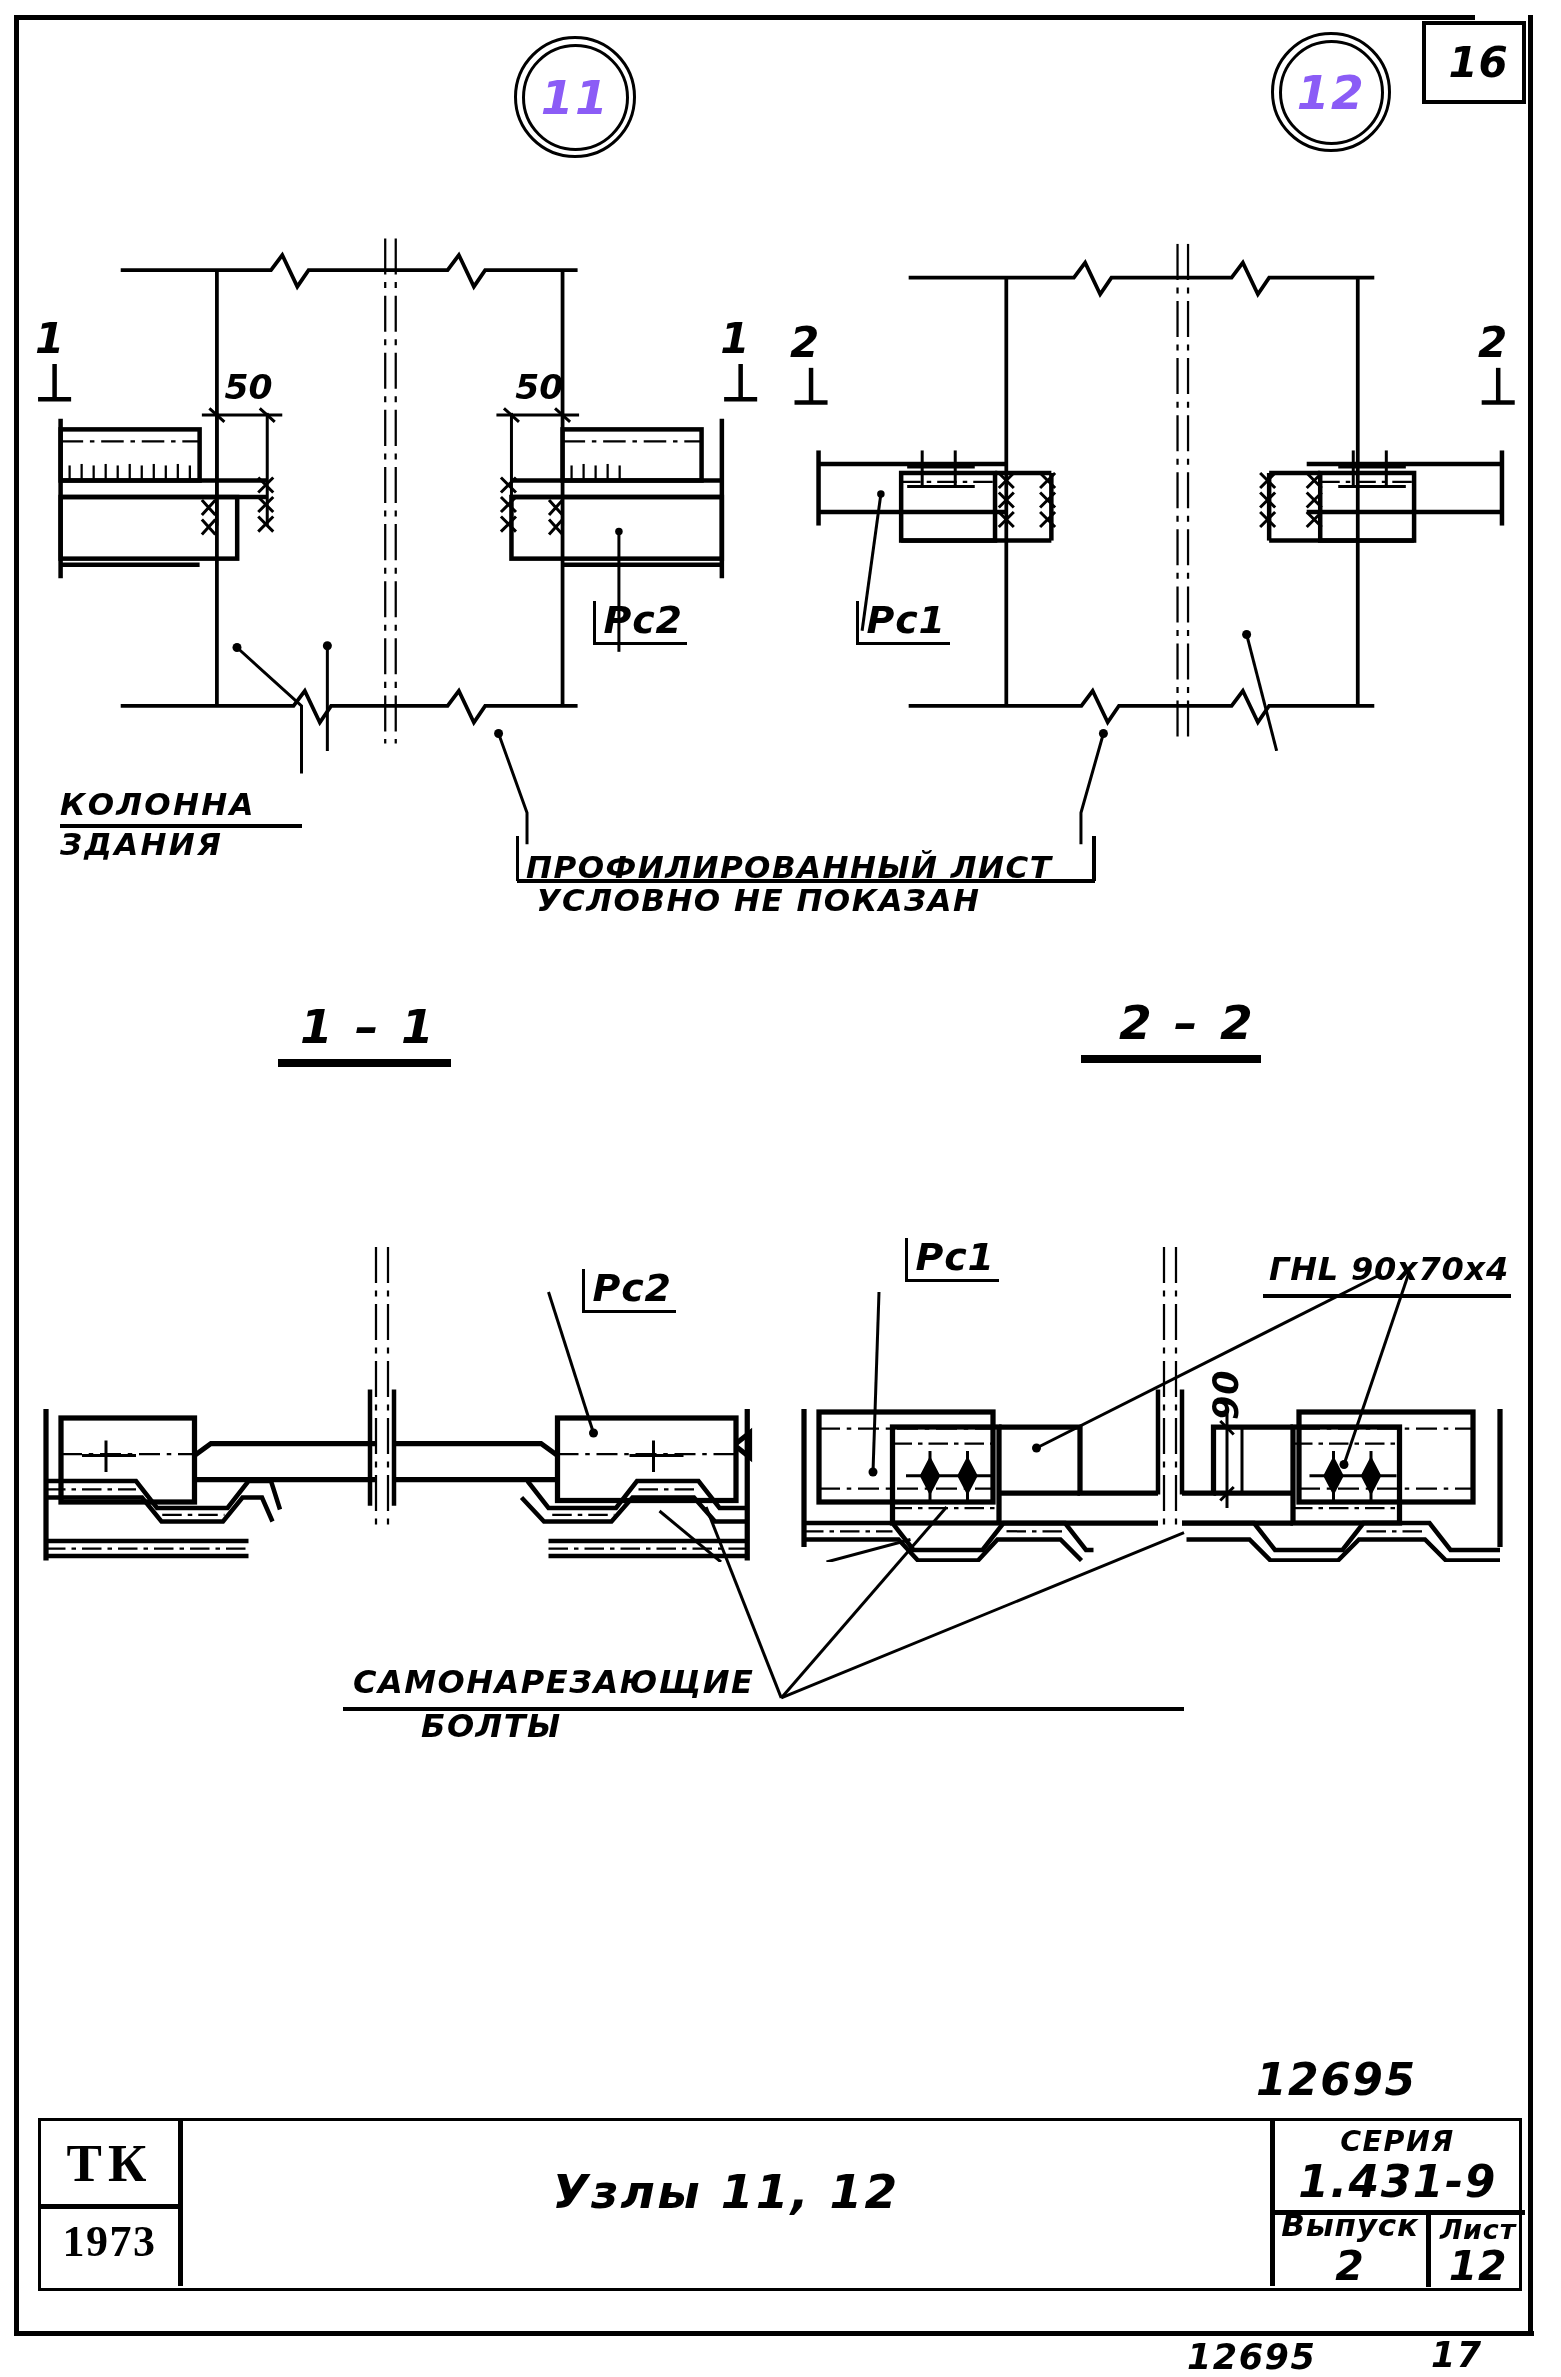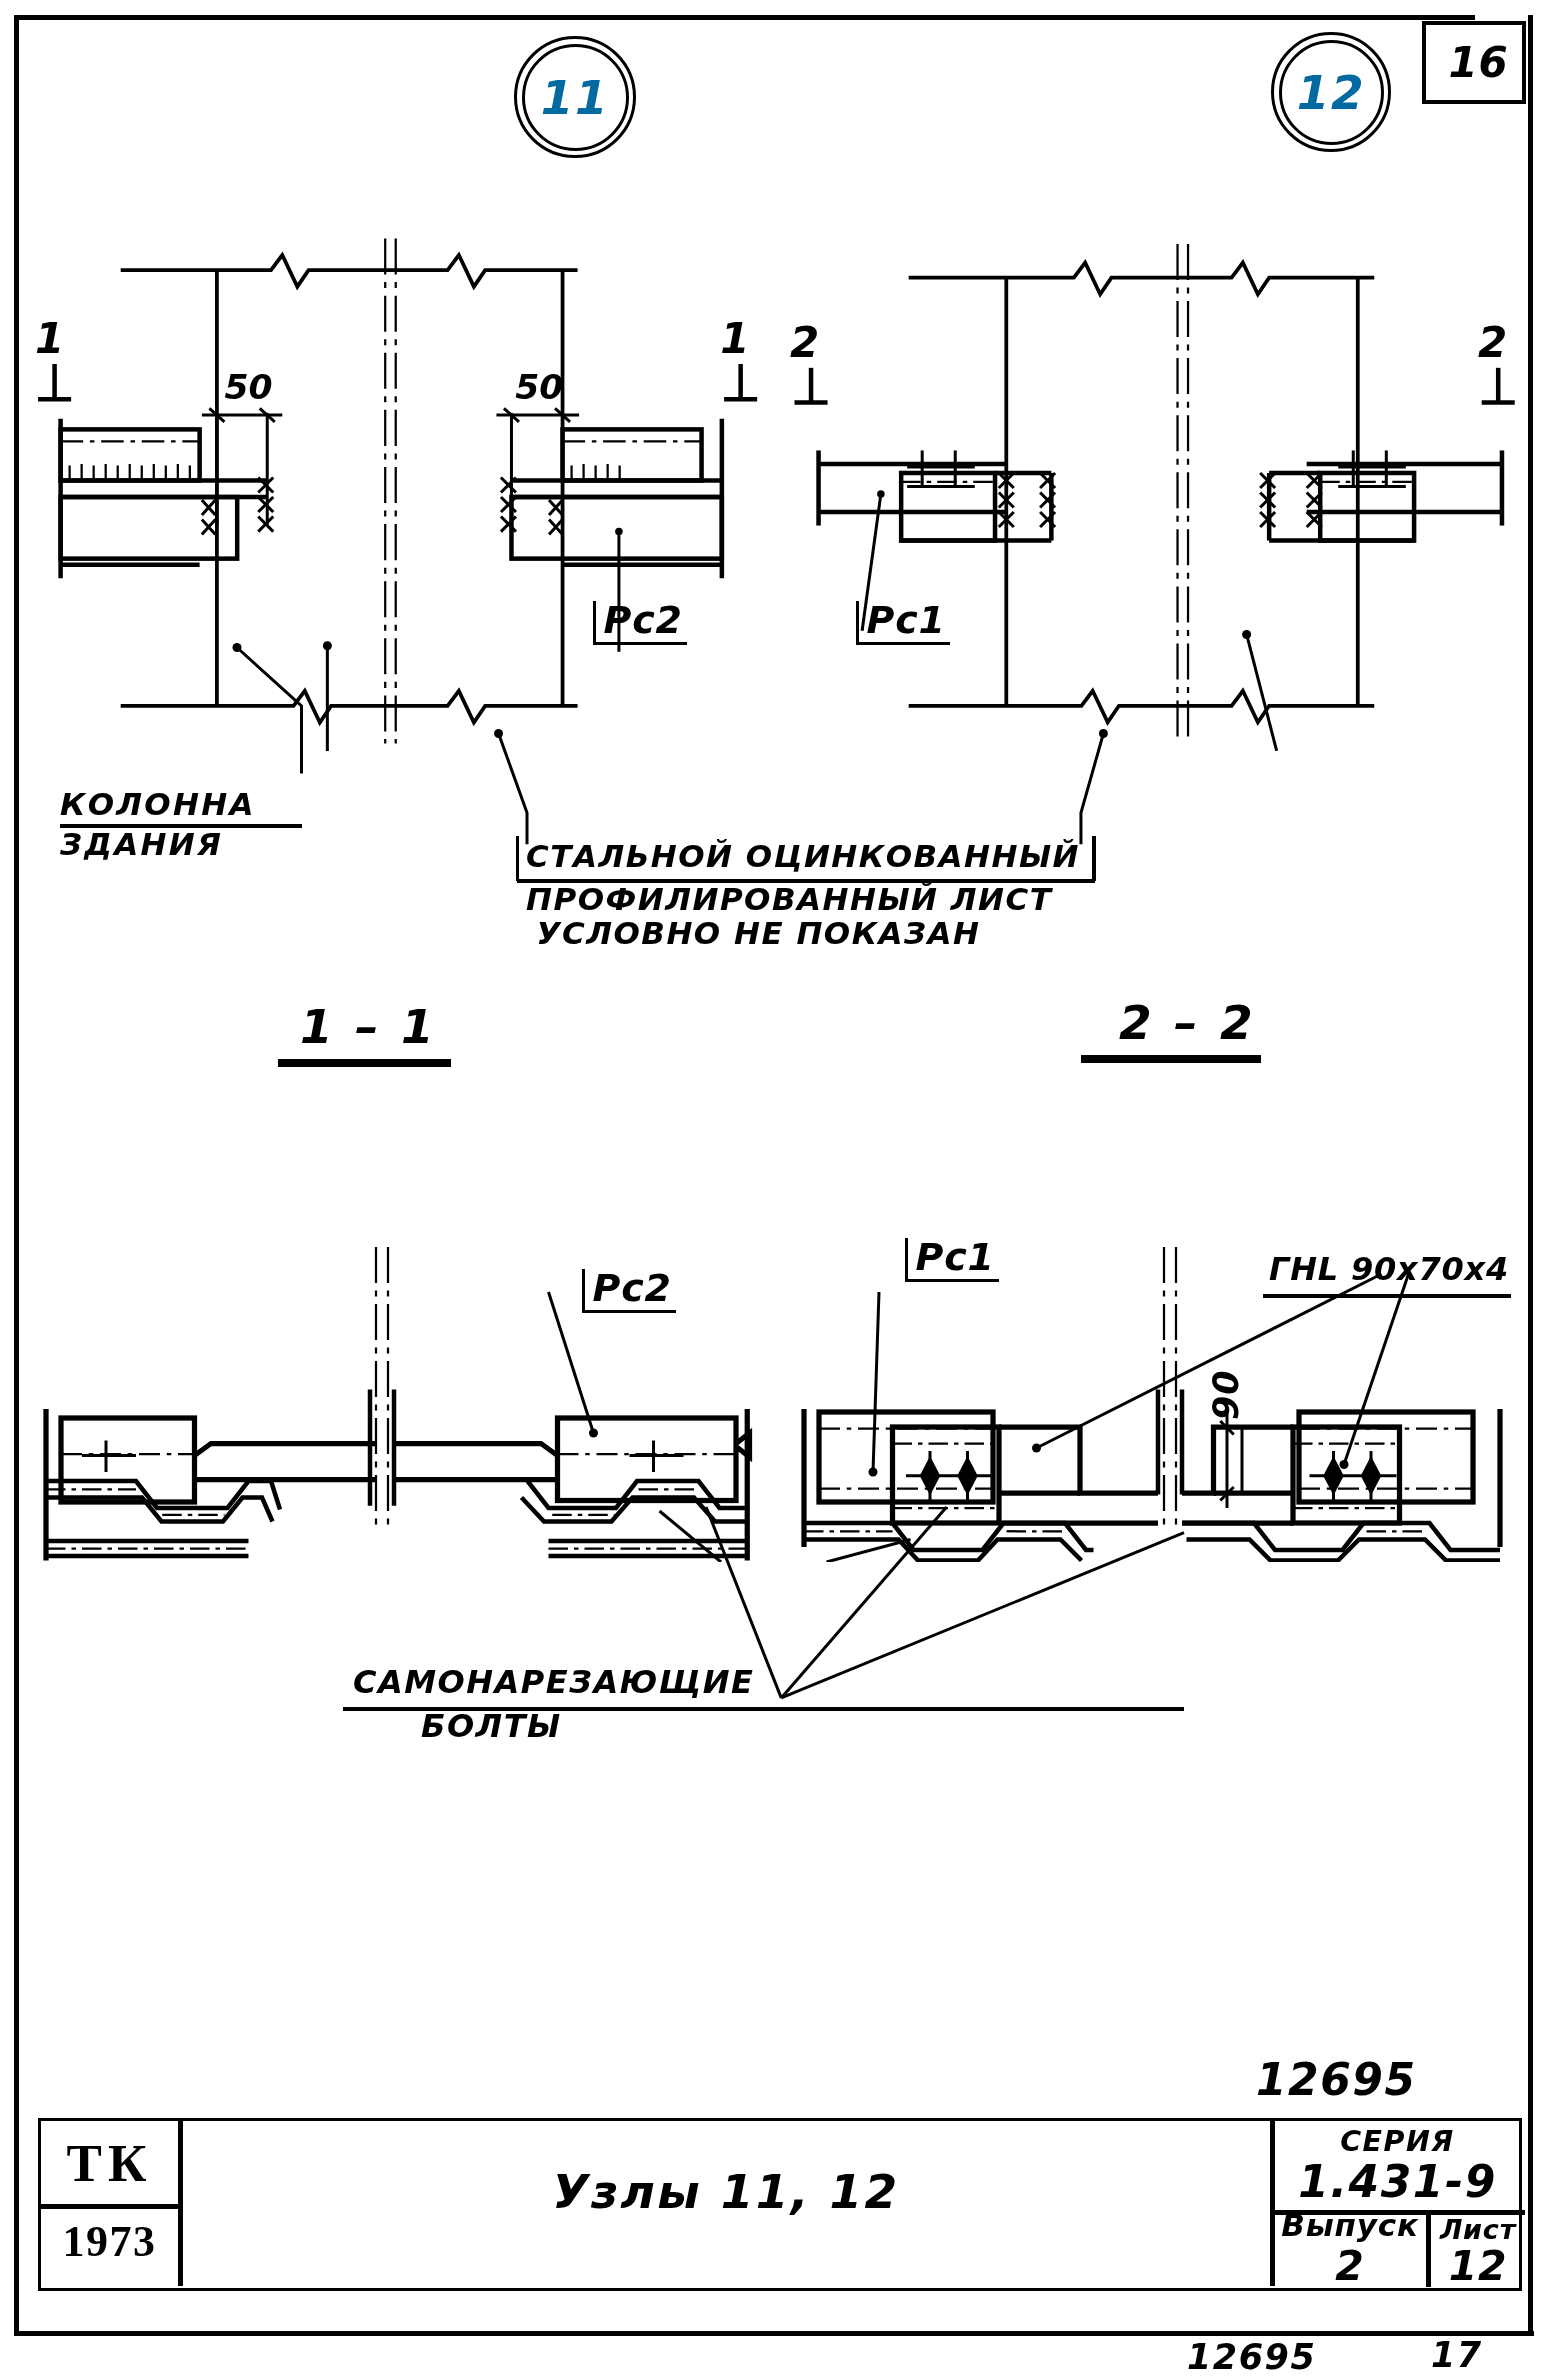--- a/index.html
+++ b/index.html
@@ -28,21 +28,21 @@
     border:3.8px solid #000;background:#fff;
     display:flex;align-items:center;justify-content:center;
   }
   .nodecircle .inner{
     position:absolute;left:4.5px;top:4.5px;right:4.5px;bottom:4.5px;
     border:3px solid #000;border-radius:50%;
   }
   .nodecircle span{
     position:relative;z-index:2;
     font-family:"DejaVu Sans", sans-serif;
-    font-style:italic;font-weight:700;font-size:47px;color:#0369a1;
+    font-style:italic;font-weight:700;font-size:47px;color:#8b5cf6;
     letter-spacing:1.5px;
   }
   
   #titleblock{position:absolute;border:3.8px solid #000;box-sizing:border-box;background:#fff;}
   #titleblock .cell{position:absolute;box-sizing:border-box;}
   .tb-line{position:absolute;background:#000;}
   .serif{font-family:"Liberation Serif", serif;font-weight:700;color:#000;}
   
   svg{display:block;}
   svg text{font-family:"DejaVu Sans", sans-serif;font-style:italic;font-weight:700;fill:#000;}
@@ -293,21 +293,20 @@
   </div>
 
   <svg class="abs" style="left:60px;top:631px;" width="255" height="150" viewBox="0 0 340 200">
     <g stroke="#000" fill="none" stroke-width="4">
       <path d="M322 190 L322 100 L236 22"></path>
     </g>
     <circle cx="236" cy="22" r="6" fill="#000" stroke="none"></circle>
   </svg>
 
   <div class="abs" style="left:526px;top:840px;">
-    <div class="hand-up" style="font-size:31px;letter-spacing:1.5px;">Стальной   оцинкованный</div>
     <div class="ln" style="left:-9px;top:39px;width:578px;height:3.8px;"></div>
     <div class="ln" style="left:-10.5px;top:-4.5px;width:3.8px;height:45px;"></div>
     <div class="ln" style="left:566px;top:-4.5px;width:3.8px;height:45px;"></div>
     <div class="hand-up" style="font-size:31px;letter-spacing:1.5px;margin-top:10.5px;">профилированный  лист</div>
     <div class="hand-up" style="font-size:31px;letter-spacing:1.5px;margin-top:1px;margin-left:10.5px;">условно  не  показан</div>
   </div>
 
   <svg class="abs" style="left:481px;top:717px;" width="631" height="131" viewBox="0 0 840 175">
     <g stroke="#000" fill="none" stroke-width="4">
       <path d="M60 170 L60 128 L22 22"></path>

